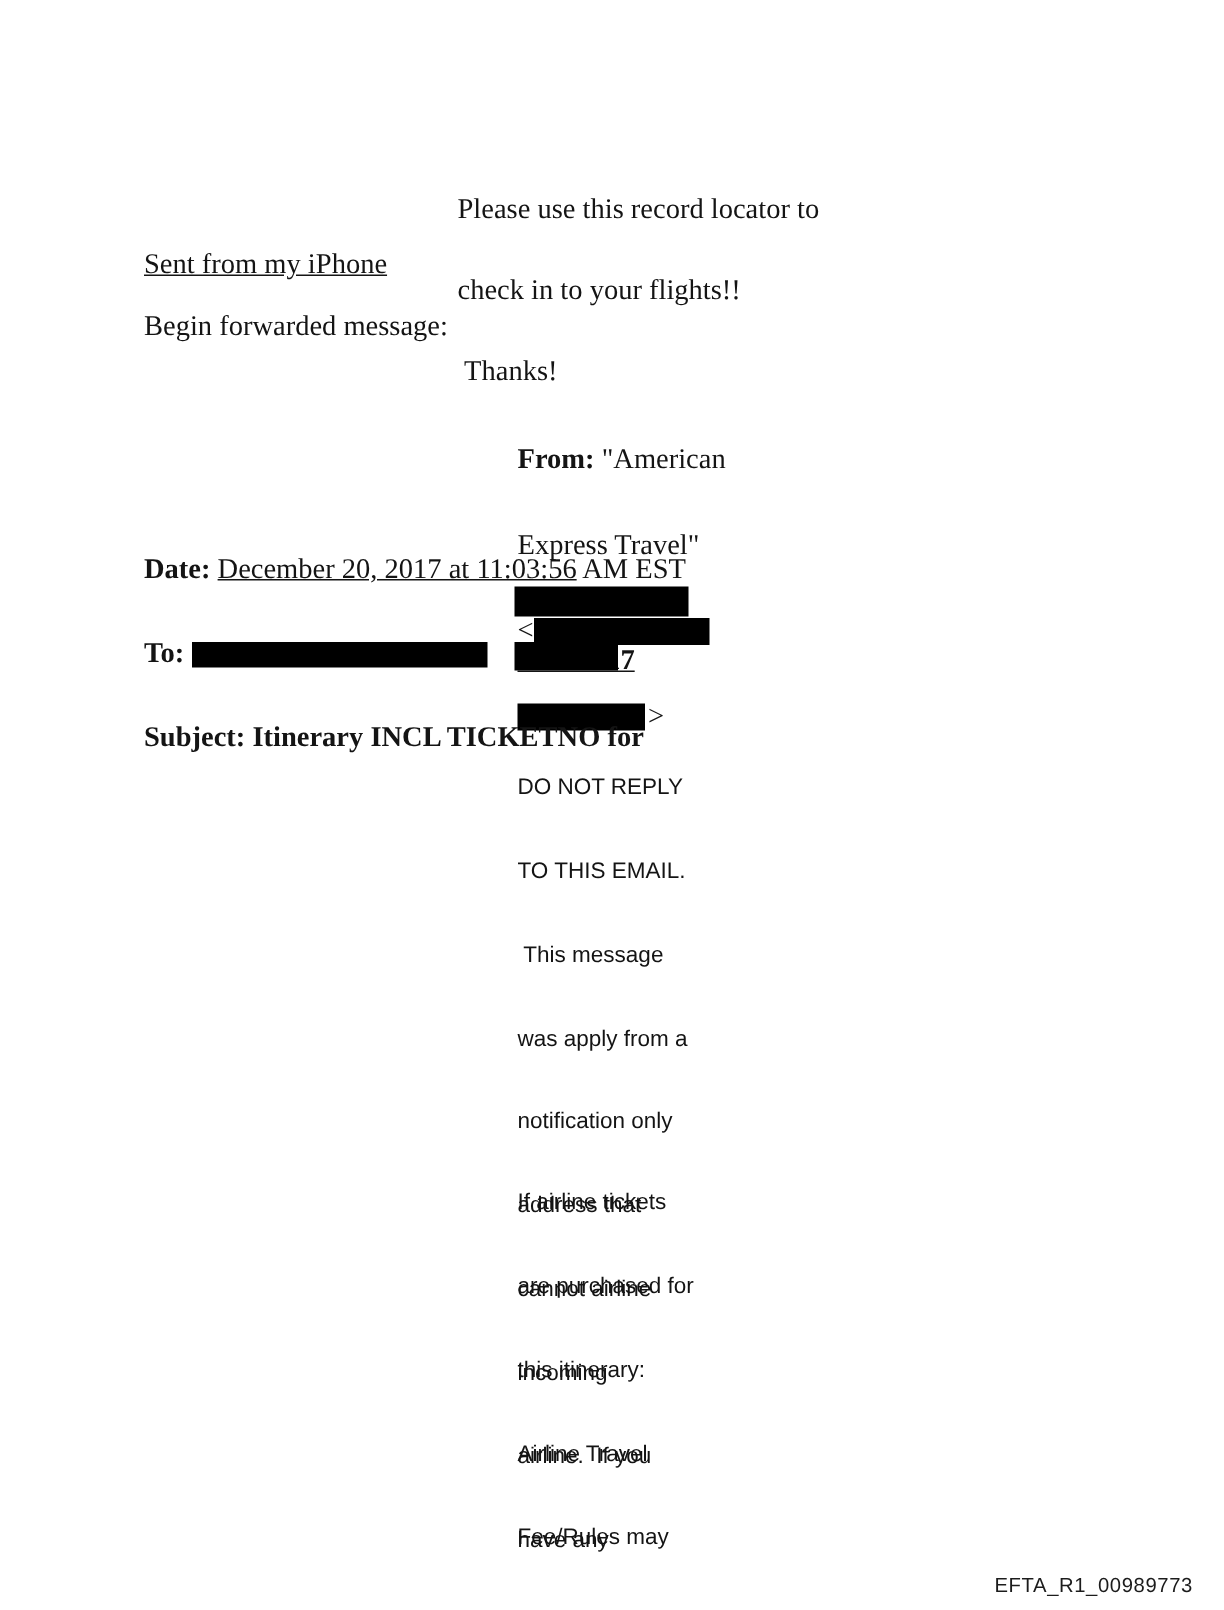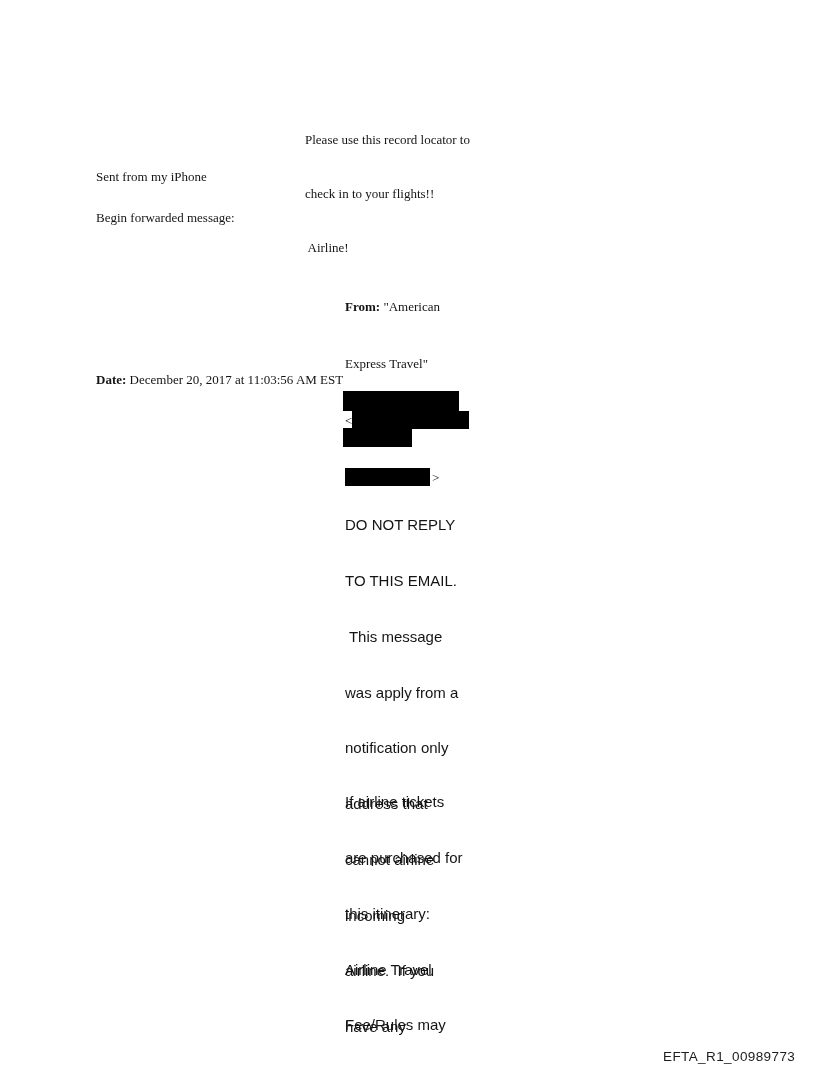--- a/index.html
+++ b/index.html
@@ -5,54 +5,56 @@
   * { margin: 0; padding: 0; box-sizing: border-box; }
   html, body { background: #ffffff; }
   body {
     width: 816px; height: 1073px;
     position: relative;
     font-family: "Liberation Serif", serif;
     color: #141414;
     overflow: hidden;
   }
   .abs { position: absolute; }
-  .serif { font-family: "Liberation Serif", serif; font-size: 13px; line-height: 18px; white-space: pre; }
+  .serif { font-family: "Liberation Serif", serif; font-size: 19px; line-height: 18px; white-space: pre; }
   .sans  { font-family: "Liberation Sans", sans-serif; font-size: 15px; line-height: 18.6px; white-space: pre; }
   .b { font-weight: bold; }
-  .u { }
+  .u { text-decoration: underline; }
   .redaction { background: #000000; display: inline-block; }
   .redaction.block { display: block; position: absolute; }
   .from-block { line-height: 19px; }
   .bates { font-family: "Liberation Sans", sans-serif; font-size: 13.5px; letter-spacing: 0.4px; color: #1c1c1c; }
   .inline-bar-email1 { width: 117px; height: 18px; vertical-align: -4px; }
   .inline-bar-email2 { width: 85px; height: 18px; vertical-align: -4px; margin-right: 2px; }
   .inline-bar-to { width: 197px; height: 17px; vertical-align: -4px; }
 </style>
 </head>
 <body>
 
 <div class="abs serif" style="left:305px; top:95px;">
   <div>Please use this record locator to</div>
   <div>check in to your flights!!</div>
-  <div> Airline!</div>
+  <div> Thanks!</div>
 </div>
 
-<div class="abs serif" style="left:96px; top:168px;">Sent from my iPhone</div>
+<div class="abs serif" style="left:96px; top:168px;text-decoration:underline;">Sent from my iPhone</div>
 
 <div class="abs serif" style="left:96px; top:209px;">Begin forwarded message:</div>
 
 <div class="abs serif from-block" style="left:345px; top:259px;">
   <div><span class="b">From:</span><span> "American</span></div>
   <div>Express Travel"</div>
   <div><span>&lt;</span><span class="redaction inline-bar-email1"></span></div>
   <div><span class="redaction inline-bar-email2"></span><span>&gt;</span></div>
 </div>
 
 <div class="abs serif" style="left:96px; top:334px; line-height:18.6px;">
   <div><span class="b">Date:</span><span> </span><span class="u">December 20, 2017 at 11:03:56</span><span> AM EST</span></div>
+  <div><span class="b">To: </span><span class="redaction inline-bar-to"></span></div>
+  <div><span class="b">Subject: </span><span class="b">Itinerary INCL TICKETNO for</span></div>
 </div>
 
 <div class="redaction block" style="left:343px; top:391px; width:116px; height:20px;"></div>
 <div class="abs serif b u" style="left:345px; top:432px;">23DEC17</div>
 <div class="redaction block" style="left:343px; top:428px; width:69px; height:19px;"></div>
 
 <div class="abs sans" style="left:345px; top:479px;">
   <div>DO NOT REPLY</div>
   <div>TO THIS EMAIL.</div>
   <div> This message</div>

